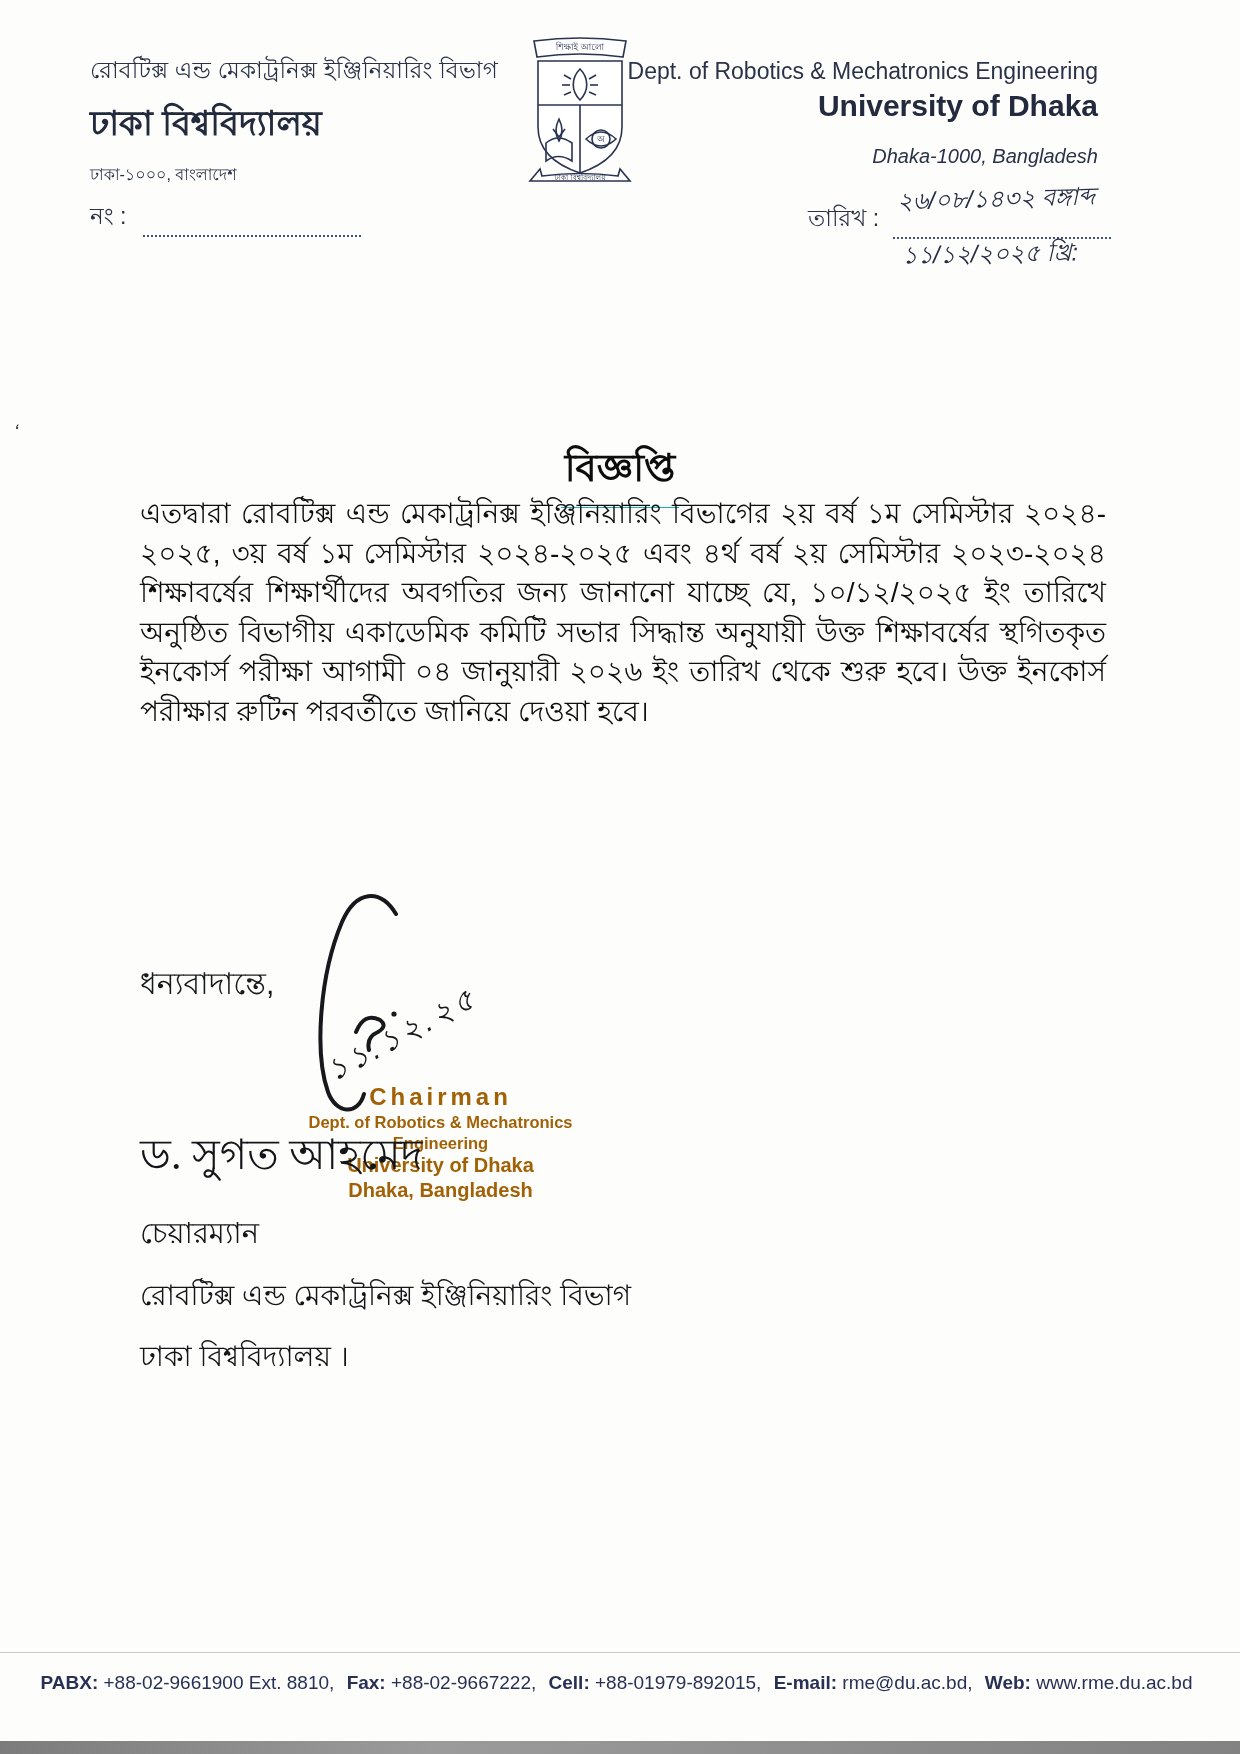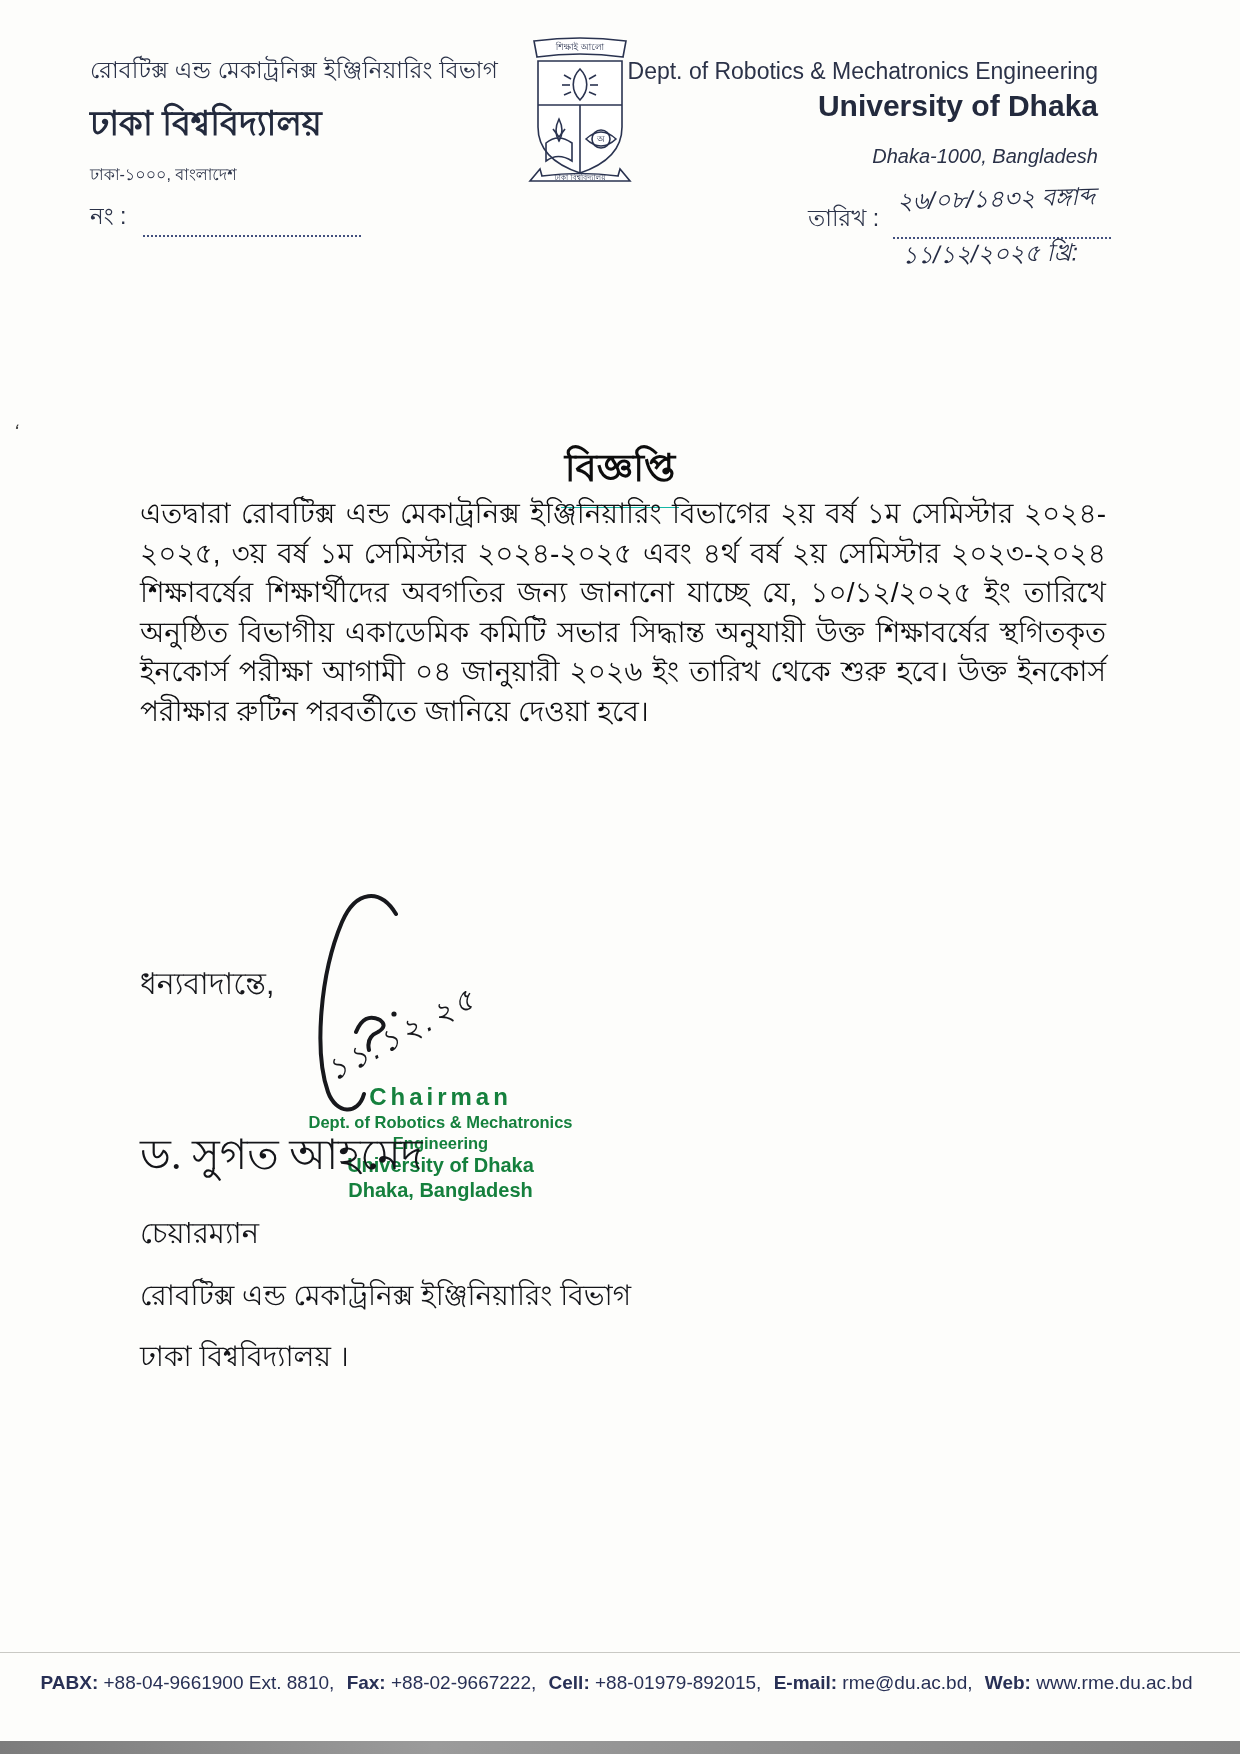--- a/index.html
+++ b/index.html
@@ -35,21 +35,21 @@
   
   .body-block { position:absolute; left:140px; top:494px; width:966px; color:#0e0e10; }
   .body-line { font-size:28px; line-height:39.5px; text-align:justify; text-align-last:justify; }
   .body-line.last { text-align-last:left; }
   
   .thanks { position:absolute; left:140px; top:960px; font-size:30px; color:#17181c; }
   .sig-wrap { position:absolute; left:268px; top:882px; width:220px; height:250px; }
   .sig-date { position:absolute; left:320px; top:1010px; font-size:30px; color:#17181c;
     transform:rotate(-28deg); font-style:italic; letter-spacing:4px; white-space:nowrap; }
   .stamp { position:absolute; left:298px; top:1082px; width:285px; text-align:center;
-    color:#15803d; font-weight:bold; line-height:1.25; }
+    color:#a16207; font-weight:bold; line-height:1.25; }
   .stamp .s1 { font-size:24px; letter-spacing:4px; }
   .stamp .s2 { font-size:16.5px; }
   .stamp .s3 { font-size:20px; }
   .stamp .s4 { font-size:20px; }
   .signatory { position:absolute; left:140px; top:1122px; color:#141519; }
   .signatory .name { font-size:42px;font-family:Liberation Serif, serif; }
   .signatory .role { font-size:29px; margin-top:17px; }
   .signatory .dept { font-size:28px; margin-top:15px; }
   .signatory .univ { font-size:28px; margin-top:14px; }
   
@@ -162,21 +162,21 @@
 
   <div class="signatory">
     <div class="name">ড. সুগত আহমেদ</div>
     <div class="role">চেয়ারম্যান</div>
     <div class="dept">রোবটিক্স এন্ড মেকাট্রনিক্স ইঞ্জিনিয়ারিং বিভাগ</div>
     <div class="univ">ঢাকা বিশ্ববিদ্যালয় ।</div>
   </div>
 
   <div class="footer-rule"></div>
   <div class="footer">
-    <span class="seg"><b>PABX:</b> <span>+88-04-9661900 Ext. 8810,</span></span>
+    <span class="seg"><b>PABX:</b> <span>+88-02-9661900 Ext. 8810,</span></span>
     <span class="seg"><b>Fax:</b> <span>+88-02-9667222,</span></span>
     <span class="seg"><b>Cell:</b> <span>+88-01979-892015,</span></span>
     <span class="seg"><b>E-mail:</b> <span>rme@du.ac.bd,</span></span>
     <span class="seg"><b>Web:</b> <span>www.rme.du.ac.bd</span></span>
   </div>
   <div class="bottom-strip"></div>
 
 </div>
 
 </body></html>

